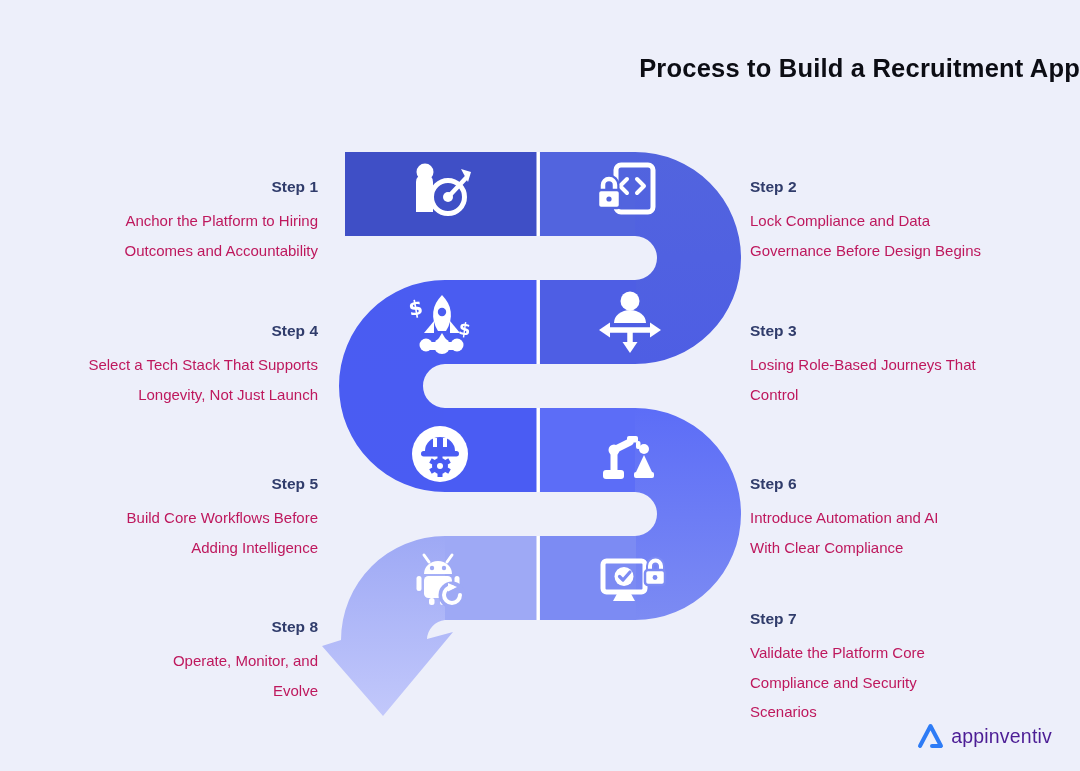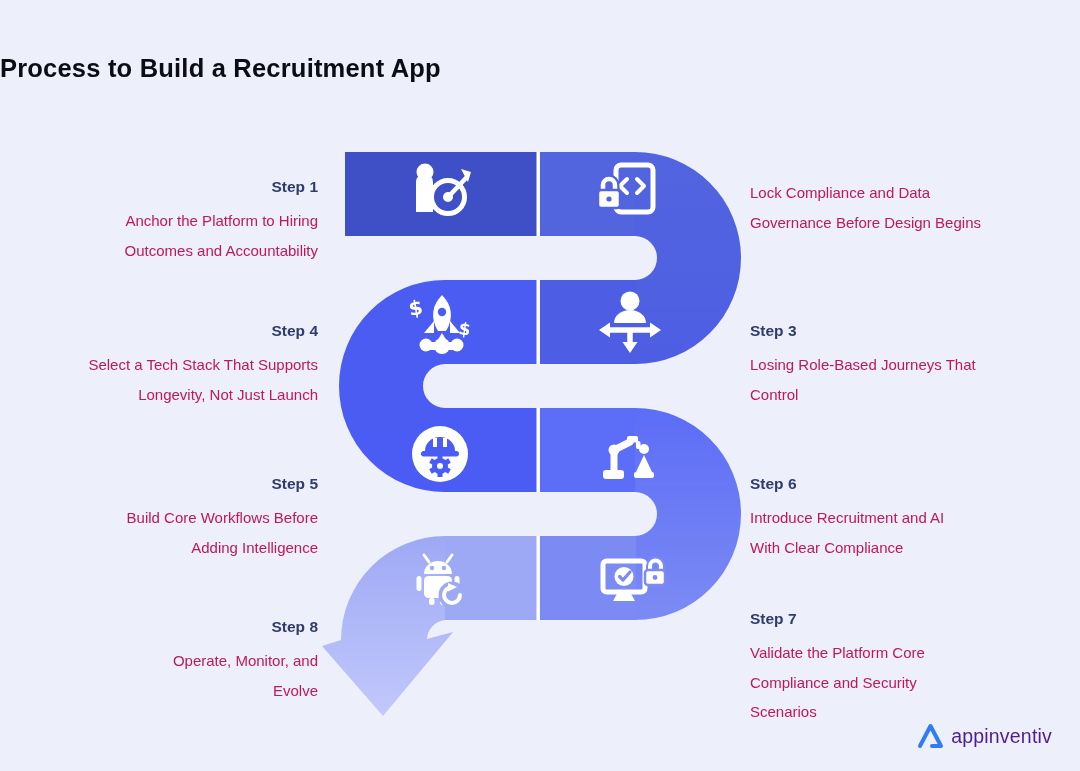--- a/index.html
+++ b/index.html
@@ -5,21 +5,21 @@
   html,body{margin:0;padding:0;}
   .canvas{
     position:relative;
     width:1080px;height:771px;
     background:#edeffa;
     font-family:"Liberation Sans", sans-serif;
     overflow:hidden;
   }
   .title{
     position:absolute;top:54px;left:0;right:0;
-    text-align:left;
+    text-align:right;
     font-size:25.5px;font-weight:700;letter-spacing:.2px;
     color:#0c0d14;margin:0;
   }
   .flow-svg{position:absolute;left:0;top:0;}
   .step-block{position:absolute;margin-top:32px;}
   .step-block.left{left:18px;width:300px;text-align:right;}
   .step-block.right{left:750px;width:315px;text-align:left;}
   .step-label{
     font-size:15.5px;font-weight:700;color:#303c6b;
     margin-bottom:10px;line-height:18px;
@@ -180,20 +180,21 @@
     </g>
   </svg>
 
   <div class="step-block left" style="top:146px">
     <div class="step-label">Step 1</div>
     <div class="step-line">Anchor the Platform to Hiring</div>
     <div class="step-line">Outcomes and Accountability</div>
   </div>
 
   <div class="step-block right" style="top:146px">
+    <div class="step-label">Step 2</div>
     <div class="step-line">Lock Compliance and Data</div>
     <div class="step-line">Governance Before Design Begins</div>
   </div>
 
   <div class="step-block right" style="top:290px">
     <div class="step-label">Step 3</div>
     <div class="step-line">Losing Role-Based Journeys That</div>
     <div class="step-line">Control</div>
   </div>
 
@@ -204,21 +205,21 @@
   </div>
 
   <div class="step-block left" style="top:443px">
     <div class="step-label">Step 5</div>
     <div class="step-line">Build Core Workflows Before</div>
     <div class="step-line">Adding Intelligence</div>
   </div>
 
   <div class="step-block right" style="top:443px">
     <div class="step-label">Step 6</div>
-    <div class="step-line">Introduce Recruitment and AI</div>
+    <div class="step-line">Introduce Automation and AI</div>
     <div class="step-line">With Clear Compliance</div>
   </div>
 
   <div class="step-block right" style="top:578px">
     <div class="step-label">Step 7</div>
     <div class="step-line">Validate the Platform Core</div>
     <div class="step-line">Compliance and Security</div>
     <div class="step-line">Scenarios</div>
   </div>
 

